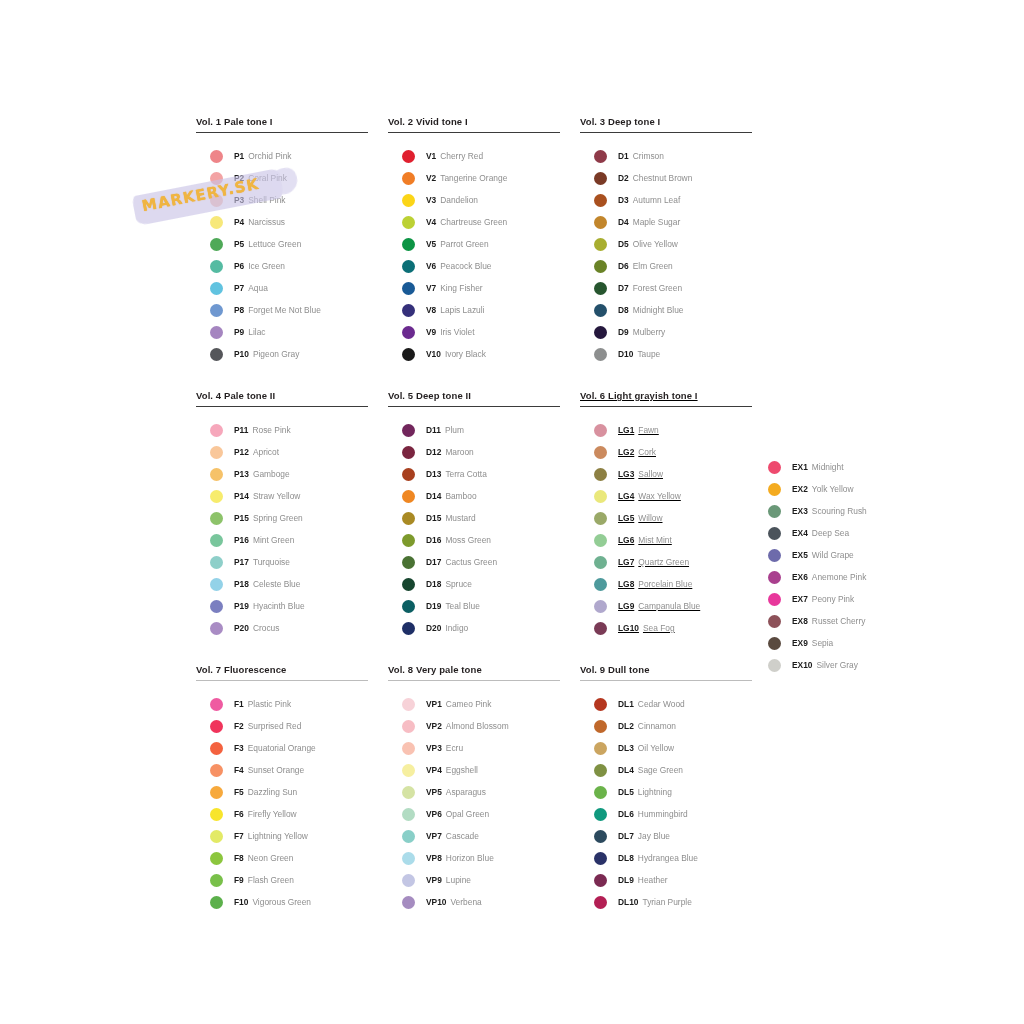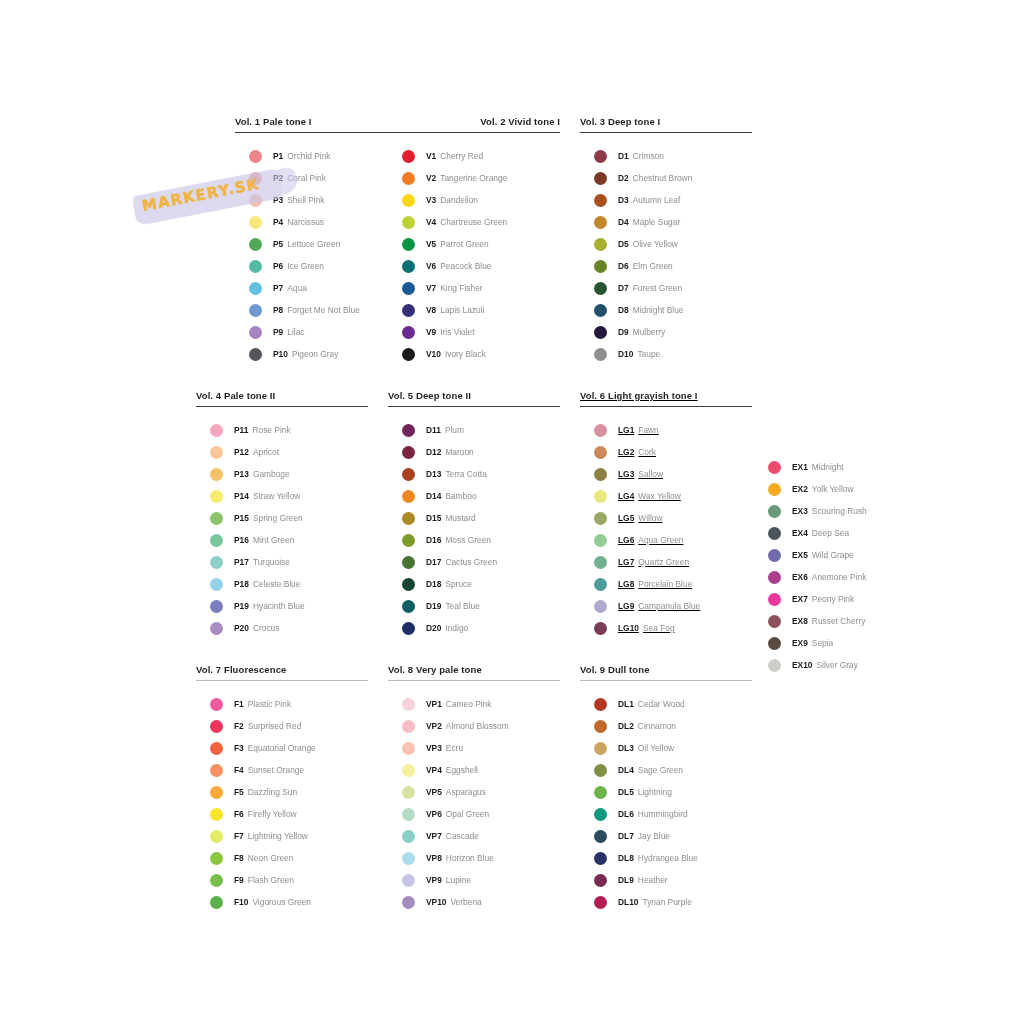--- a/index.html
+++ b/index.html
@@ -132,21 +132,21 @@
 <body>
 
 <div id="sheet">
 
   <div class="watermark">
     <div class="wm-stroke"></div>
     <div class="wm-text">MARKERY.SK</div>
   </div>
 
   <div id="blocks-host">
-      <div class="block" style="left: 196px; top: 116px; margin-left: 39px;">
+      <div class="block" style="left: 196px; top: 116px;">
         <div class="block-header">Vol. 1 Pale tone I</div>
         <div class="block-rule"></div>
         <div class="rows">
           <div class="row">
             <span class="swatch" style="background: rgb(238, 133, 137);"></span>
             <span class="code">P1</span>
             <span class="cname">Orchid Pink</span>
           </div>
           <div class="row">
             <span class="swatch" style="background: rgb(243, 163, 164);"></span>
@@ -188,21 +188,21 @@
             <span class="code">P9</span>
             <span class="cname">Lilac</span>
           </div>
           <div class="row">
             <span class="swatch" style="background: rgb(85, 86, 90);"></span>
             <span class="code">P10</span>
             <span class="cname">Pigeon Gray</span>
           </div>
         </div>
       </div>
-      <div class="block" style="left: 388px; top: 116px; text-align: right;">
+      <div class="block" style="left: 388px; top: 116px;">
         <div class="block-header">Vol. 2 Vivid tone I</div>
         <div class="block-rule"></div>
         <div class="rows">
           <div class="row">
             <span class="swatch" style="background: rgb(224, 32, 47);"></span>
             <span class="code">V1</span>
             <span class="cname">Cherry Red</span>
           </div>
           <div class="row">
             <span class="swatch" style="background: rgb(240, 125, 38);"></span>
@@ -444,21 +444,21 @@
             <span class="cname">Wax Yellow</span>
           </div>
           <div class="row">
             <span class="swatch" style="background: rgb(154, 169, 104);"></span>
             <span class="code">LG5</span>
             <span class="cname">Willow</span>
           </div>
           <div class="row">
             <span class="swatch" style="background: rgb(147, 205, 149);"></span>
             <span class="code">LG6</span>
-            <span class="cname">Aqua Green</span>
+            <span class="cname">Mist Mint</span>
           </div>
           <div class="row">
             <span class="swatch" style="background: rgb(111, 177, 145);"></span>
             <span class="code">LG7</span>
             <span class="cname">Quartz Green</span>
           </div>
           <div class="row">
             <span class="swatch" style="background: rgb(78, 154, 156);"></span>
             <span class="code">LG8</span>
             <span class="cname">Porcelain Blue</span>

